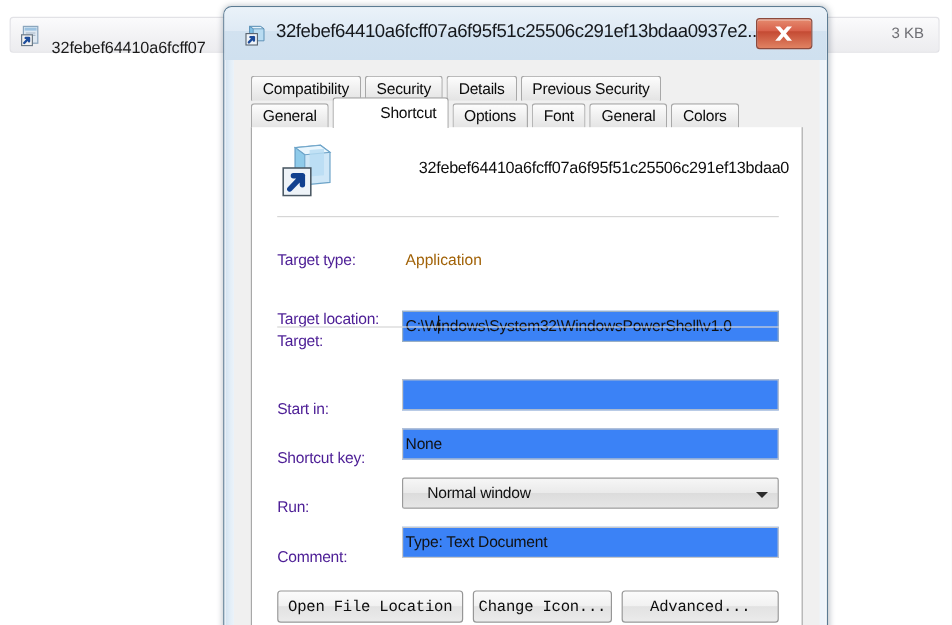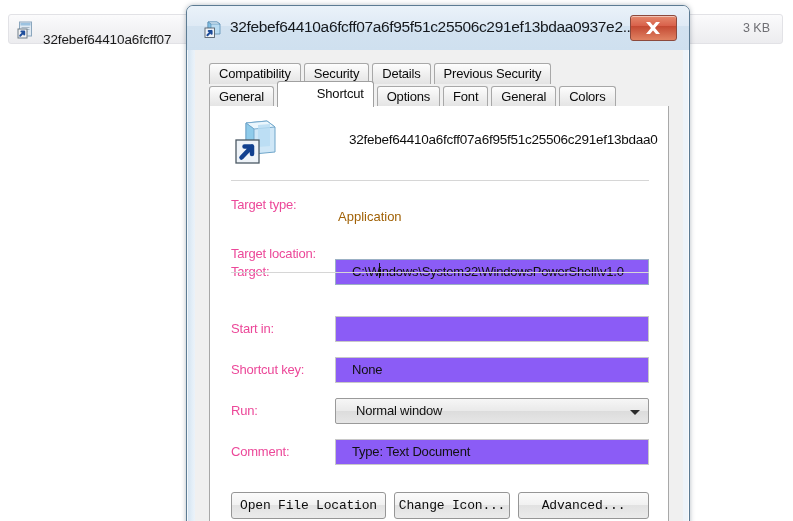--- a/index.html
+++ b/index.html
@@ -203,46 +203,46 @@
   
   .row {
     position: absolute;
     left: 0;
     width: 100%;
     height: 24px;
   }
   .label {
     position: absolute;
     left: 21px;
-    top: 3px;
-    font-size: 13px;
-    color: #ec4899;
+    top: 15px;
+    font-size: 13px;
+    color: #4c1d95;
     white-space: nowrap;
     letter-spacing: -0.2px;
   }
   .static-val {
     position: absolute;
     left: 128px;
     top: 15px;
     font-size: 13px;
     color: #a16207;
     white-space: nowrap;
   }
   .input {
     position: absolute;
     left: 125px;
     width: 314px;
     height: 26px;
     box-sizing: border-box;
     border: 1px solid #aab7c2;
-    background: #8b5cf6;
+    background: #3b82f6;
     font-family: "Liberation Sans", sans-serif;
     font-size: 13px;
     color: #111111;
-    padding: 0 16px;
+    padding: 0 2px;
     line-height: 24px;
     white-space: nowrap;
     overflow: hidden;
     letter-spacing: -0.2px;
   }
   .input.bare { border-color: #c8c8c8; }
   #target-input { top: -2px; border-color: #9bb0c4; }
   #caret {
     display: inline-block;
     width: 1px;

